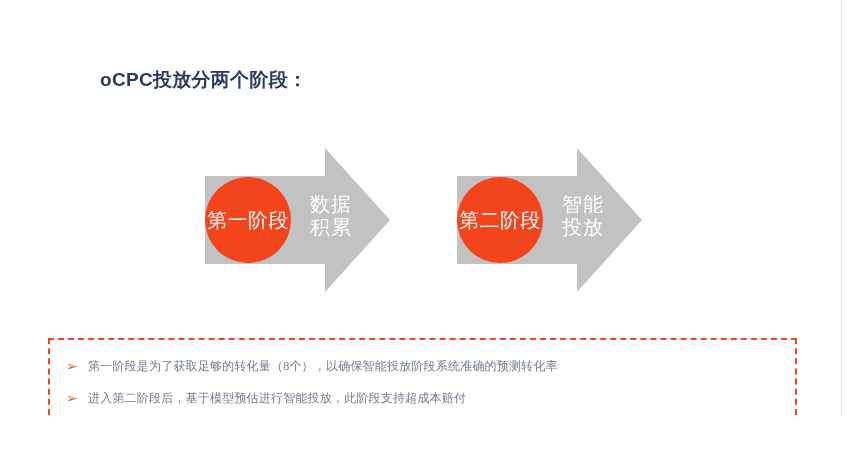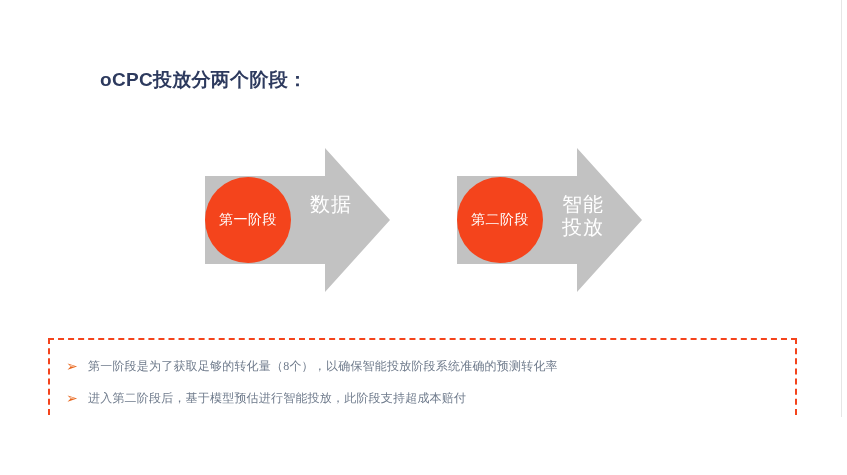--- a/index.html
+++ b/index.html
@@ -87,21 +87,21 @@
     height: 86px;
     border-radius: 50%;
     background: #f4441c;
     display: flex;
     align-items: center;
     justify-content: center;
   }
   .stage-circle-label {
     color: #ffffff;
     font-family: "Liberation Serif", "DejaVu Serif", serif;
-    font-size: 14px;
+    font-size: 20px;
     letter-spacing: 0.5px;
     white-space: nowrap;
   }
 
   
   #notes-box {
     position: absolute;
     left: 48px;
     top: 338px;
     width: 749px;
@@ -149,20 +149,21 @@
   <div id="page-title">oCPC投放分两个阶段：</div>
 
   <div id="diagram">
 
     <div class="stage-group" id="stage-group-1">
       <svg class="arrow-svg" viewBox="0 0 250 150" preserveAspectRatio="none">
         <polygon points="0,31 120,31 120,3 185,75 120,147 120,119 0,119" fill="#c2c2c2"></polygon>
       </svg>
       <div class="arrow-label">
         <span class="ln">数据</span>
+        <span class="ln">积累</span>
       </div>
       <div class="stage-circle">
         <span class="stage-circle-label">第一阶段</span>
       </div>
     </div>
 
     <div class="stage-group" id="stage-group-2">
       <svg class="arrow-svg" viewBox="0 0 250 150" preserveAspectRatio="none">
         <polygon points="0,31 120,31 120,3 185,75 120,147 120,119 0,119" fill="#c2c2c2"></polygon>
       </svg>

